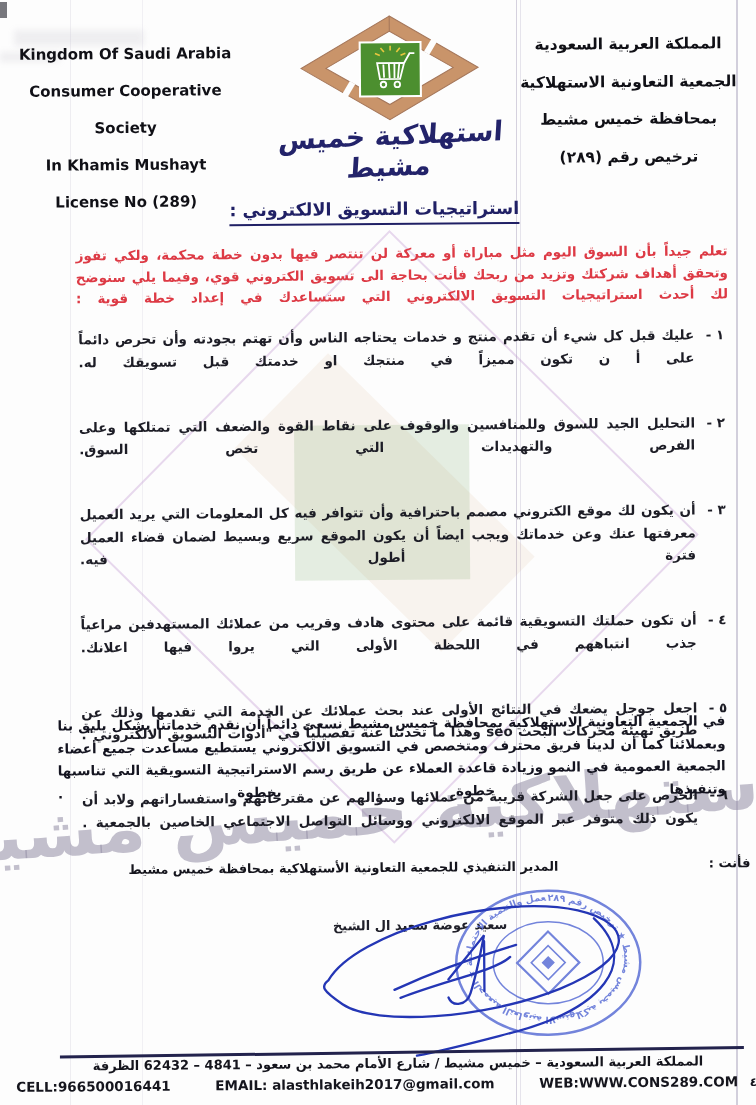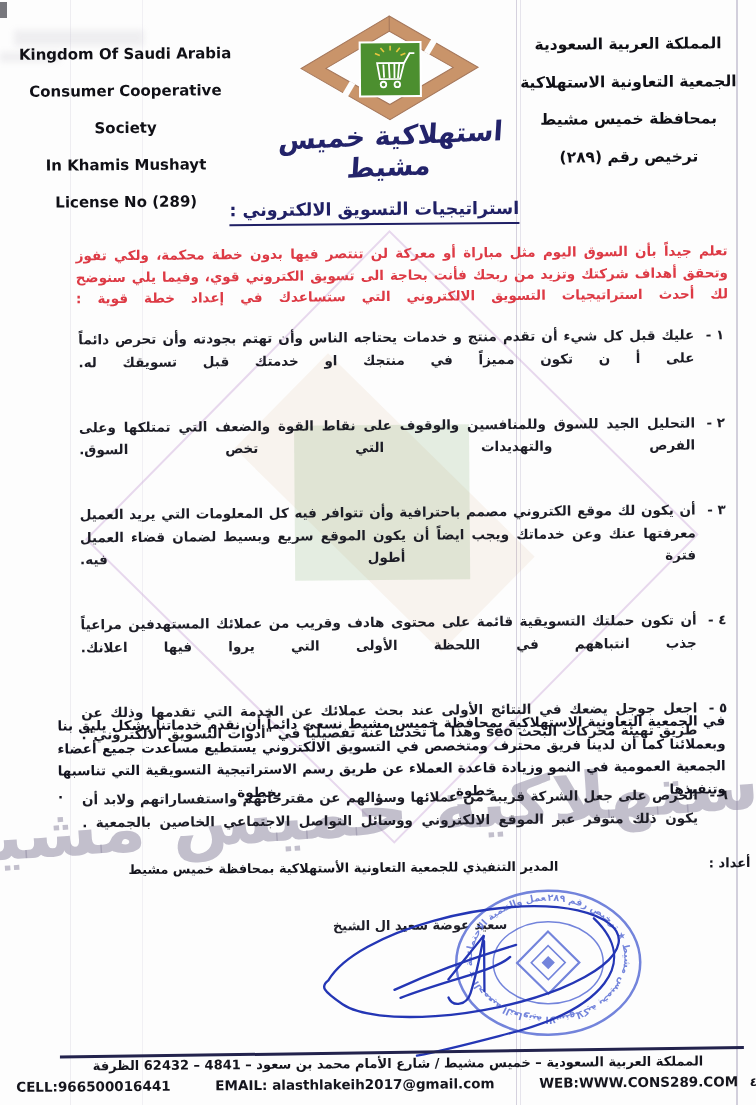--- a/index.html
+++ b/index.html
@@ -139,21 +139,21 @@
         <span>اجعل جوجل يضعك في النتائج الأولى عند بحث عملائك عن الخدمة التي تقدمها وذلك عن طريق تهيئة محركات البحث seo  وهذا ما تحدثنا عنه تفصيلياً في "أدوات التسويق الالكتروني".</span>
       </div>
       <div class="li">
         <span class="num">٦ -</span>
         <span>الحرص على جعل الشركة قريبة من عملائها وسؤالهم عن مقترحاتهم واستفساراتهم ولابد أن يكون ذلك متوفر عبر الموقع الالكتروني ووسائل التواصل الاجتماعي الخاصين بالجمعية .</span>
       </div>
     </div>
 
     <div class="abs closing ar">في الجمعية التعاونية الاستهلاكية بمحافظة خميس مشيط  نسعى دائماً أن نقدم خدماتنا بشكل يليق بنا وبعملائنا كما أن لدينا فريق محترف ومتخصص في التسويق الالكتروني يستطيع مساعدت جميع أعضاء الجمعية العمومية  في النمو وزيادة قاعدة العملاء عن طريق رسم الاستراتيجية التسويقية التي تناسبها وتنفيذها خطوة بخطوة .</div>
 
-    <div class="abs prep-label ar">أعداد :</div>
+    <div class="abs prep-label ar">فأنت :</div>
     <div class="abs prep-title ar">المدير التنفيذي للجمعية التعاونية الأستهلاكية بمحافظة خميس مشيط</div>
     <div class="abs sig-name ar">سعيد عوضة سعيد ال الشيخ</div>
 
     <svg class="abs" style="left:448px;top:888px;opacity:.85;" width="195" height="155" viewBox="0 0 195 155">
       <g stroke="#5b6fd6" fill="none">
         <ellipse cx="97" cy="76" rx="92" ry="72" stroke-width="2.5"></ellipse>
         <ellipse cx="97" cy="76" rx="55" ry="41" stroke-width="1.5"></ellipse>
         <g transform="translate(97,76)">
           <rect x="-22" y="-22" width="44" height="44" transform="rotate(45)" stroke-width="2.2"></rect>
           <rect x="-12" y="-12" width="24" height="24" transform="rotate(45)" stroke-width="1.6"></rect>

